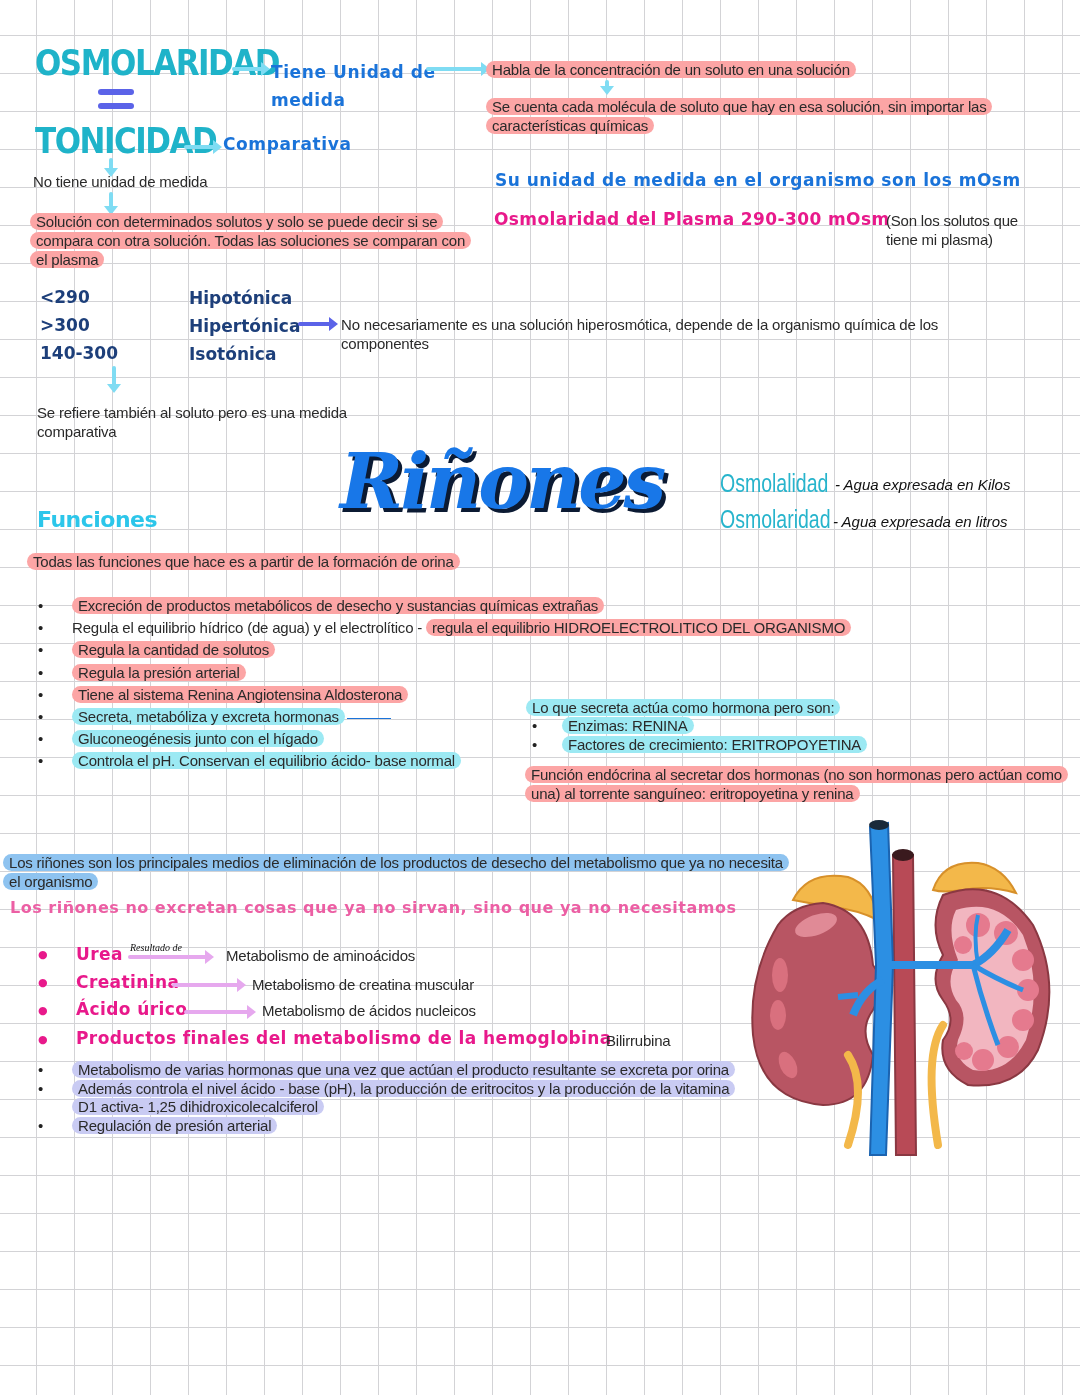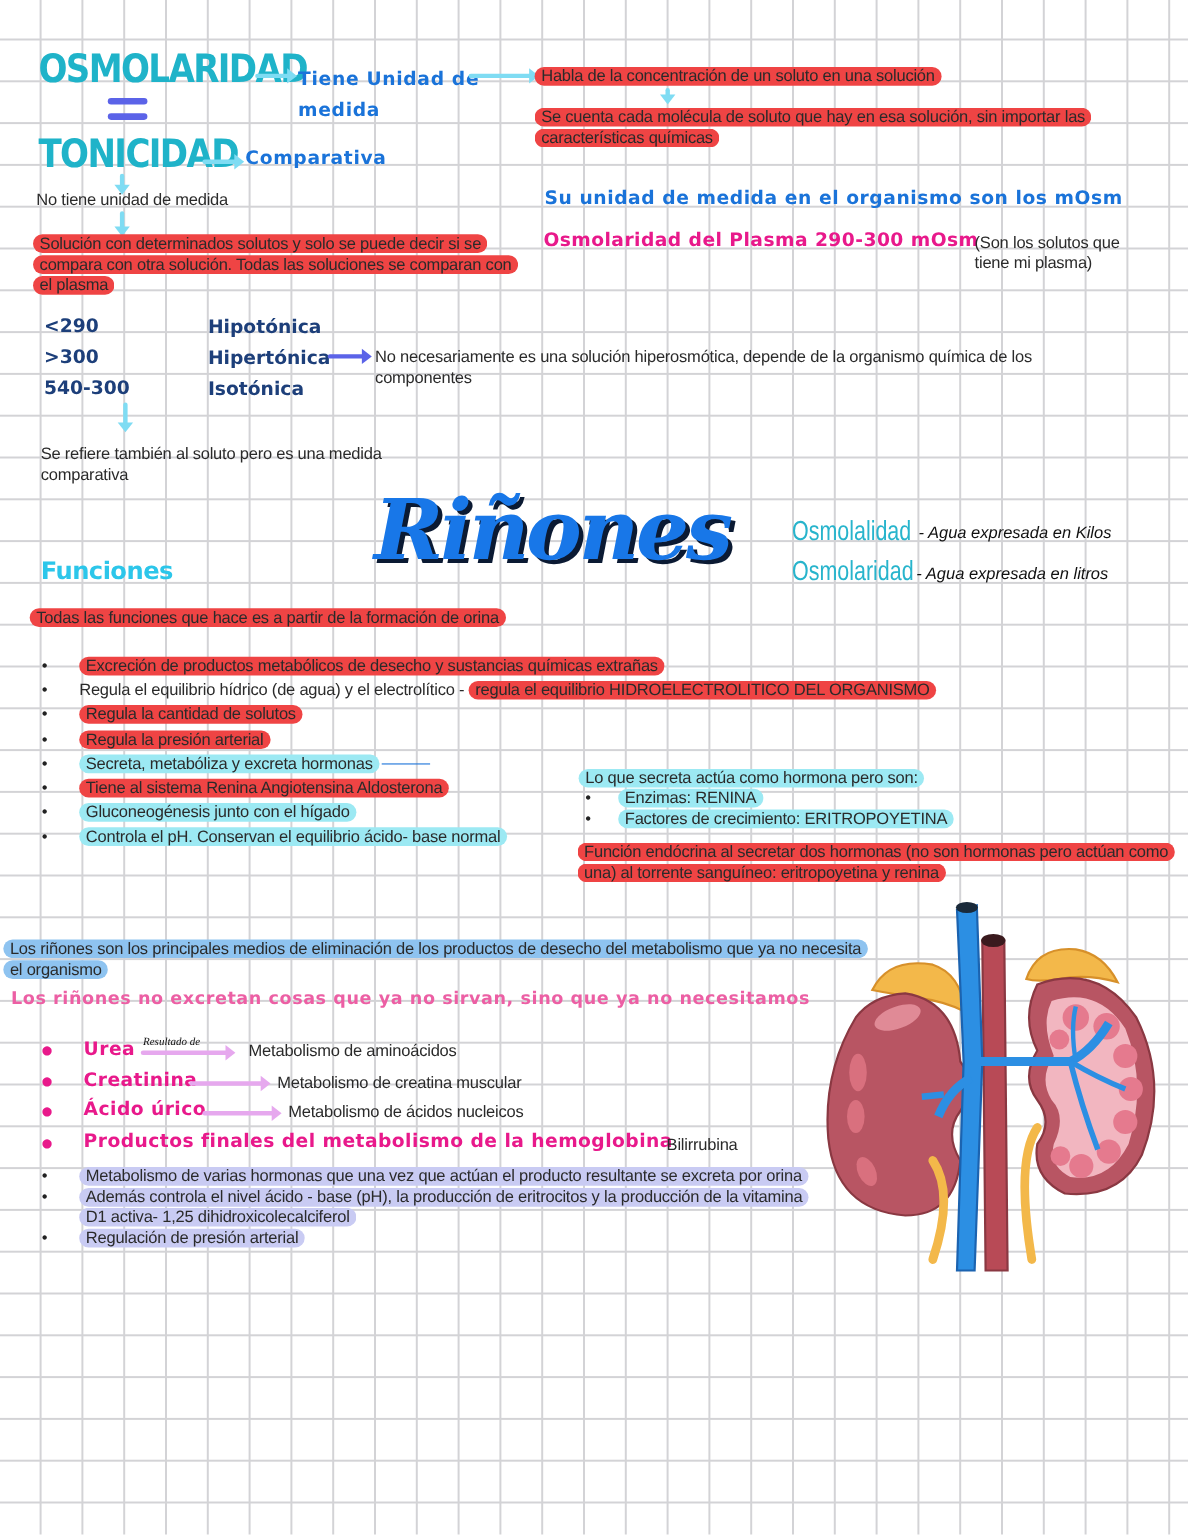--- a/index.html
+++ b/index.html
@@ -9,21 +9,21 @@
     background-image:
       linear-gradient(to right, #d3d3d6 1.5px, transparent 1.5px),
       linear-gradient(to bottom, #d3d3d6 1.5px, transparent 1.5px);
     background-size:38px 38px;
     background-position:36px 35px;
     font-family:"DejaVu Sans", sans-serif;
     color:#2a2a2a;
   }
   .abs { position:absolute; }
   .hand { font-family:"Liberation Sans Narrow","Liberation Sans", sans-serif; font-size:15px; line-height:19px; color:#2a2a2a; letter-spacing:-0.2px; }
-  .hl-blue { background:#ef4444; border-radius:10px; padding:0 6px; box-decoration-break:clone; -webkit-box-decoration-break:clone; }
+  .hl-blue { background:#fca5a5; border-radius:10px; padding:0 6px; box-decoration-break:clone; -webkit-box-decoration-break:clone; }
   .hl-blue2 { background:#8ec3f0; border-radius:10px; padding:0 6px; box-decoration-break:clone; -webkit-box-decoration-break:clone; }
   .hl-cyan { background:#9ce9f3; border-radius:10px; padding:0 6px; box-decoration-break:clone; -webkit-box-decoration-break:clone; }
   .hl-lav { background:#c9cbf3; border-radius:10px; padding:0 6px; box-decoration-break:clone; -webkit-box-decoration-break:clone; }
   .title-big { font-family:"DejaVu Sans", sans-serif; font-weight:bold; color:#1fb3c9; font-size:31px; letter-spacing:-1.5px; transform:scaleY(1.15); transform-origin:left top; }
   .bold-blue { font-family:"DejaVu Sans", sans-serif; font-weight:bold; color:#1a73d9; font-size:17px; letter-spacing:0.6px; }
   .bold-navy { font-family:"DejaVu Sans", sans-serif; font-weight:bold; color:#1d3f7a; font-size:17px; }
   .bold-pink { font-family:"DejaVu Sans", sans-serif; font-weight:bold; color:#e8198b; font-size:17px; letter-spacing:0.4px; }
   .arrow { position:absolute; height:4px; border-radius:2px; }
   .arrow::after { content:""; position:absolute; right:-6px; top:-5px; border-left:9px solid; border-left-color:inherit; border-top:7px solid transparent; border-bottom:7px solid transparent; }
   .varrow { position:absolute; width:4px; border-radius:2px; background:#7fdcf3; }
@@ -56,21 +56,21 @@
 <div class="varrow" style="left:605px; top:80px; height:8px;"></div>
 <div class="abs hand" style="left:486px; top:97px; width:560px;"><span class="hl-blue">Se cuenta cada molécula de soluto que hay en esa solución, sin importar las características químicas</span></div>
 
 <div class="abs bold-blue" style="left:495px; top:170px; font-size:17px; letter-spacing:0.5px;">Su unidad de medida en el organismo son los mOsm</div>
 <div class="abs bold-pink" style="left:494px; top:209px;">Osmolaridad del Plasma 290-300 mOsm</div>
 <div class="abs hand" style="left:886px; top:211px; width:160px;">(Son los solutos que tiene mi plasma)</div>
 
 <div class="abs" style="left:40px; top:283px; line-height:28px;">
   <div class="bold-navy">&lt;290</div>
   <div class="bold-navy">&gt;300</div>
-  <div class="bold-navy">540-300</div>
+  <div class="bold-navy">140-300</div>
 </div>
 <div class="abs" style="left:189px; top:284px; line-height:28px;">
   <div class="bold-navy">Hipotónica</div>
   <div class="bold-navy">Hipertónica</div>
   <div class="bold-navy">Isotónica</div>
 </div>
 <div class="arrow" style="left:298px; top:322px; width:34px; background:#5b63e8; border-color:#5b63e8;"></div>
 <div class="abs hand" style="left:341px; top:315px; width:660px;">No necesariamente es una solución hiperosmótica, depende de la organismo química de los componentes</div>
 <div class="varrow" style="left:112px; top:366px; height:20px;"></div>
 <div class="abs hand" style="left:37px; top:403px; width:360px;">Se refiere también al soluto pero es una medida comparativa</div>
@@ -82,22 +82,22 @@
 <div class="abs" style="left:833px; top:513px; font-family:'Liberation Sans', sans-serif; font-size:15px; color:#111; font-style:italic;">- Agua expresada  en litros</div>
 
 <div class="abs" style="left:37px; top:507px; font-family:'DejaVu Sans', sans-serif; font-weight:bold; font-size:22px; color:#2cc6ea; letter-spacing:-0.5px;">Funciones</div>
 <div class="abs hand" style="left:27px; top:552px;"><span class="hl-blue">Todas las funciones que hace es a partir de la formación de orina</span></div>
 
 <ul class="abs bullet-list hand" style="left:28px; top:595px; width:860px; line-height:22.2px;">
   <li><span class="hl-blue">Excreción de productos metabólicos de desecho y sustancias químicas extrañas</span></li>
   <li><span>Regula el equilibrio hídrico (de agua) y el electrolítico - </span><span class="hl-blue">regula el equilibrio HIDROELECTROLITICO DEL ORGANISMO</span></li>
   <li><span class="hl-blue">Regula la cantidad de solutos</span></li>
   <li><span class="hl-blue">Regula la presión arterial</span></li>
+  <li><span class="hl-blue">Tiene al sistema Renina Angiotensina Aldosterona</span></li>
   <li><span class="hl-cyan">Secreta, metabóliza y excreta hormonas</span><span style="display:inline-block; width:44px; height:1px; background:#1a73d9; vertical-align:middle; margin-left:2px; position:relative;"></span></li>
-  <li><span class="hl-blue">Tiene al sistema Renina Angiotensina Aldosterona</span></li>
   <li><span class="hl-cyan">Gluconeogénesis junto con el hígado</span></li>
   <li><span class="hl-cyan">Controla el pH. Conservan el equilibrio ácido- base normal</span></li>
 </ul>
 
 <div class="abs hand" style="left:526px; top:698px;"><span class="hl-cyan">Lo que secreta actúa como hormona pero son:</span></div>
 <ul class="abs bullet-list hand" style="left:522px; top:716px; line-height:19px;">
   <li style="padding-left:40px;"><span class="hl-cyan">Enzimas: RENINA</span></li>
   <li style="padding-left:40px;"><span class="hl-cyan">Factores de crecimiento: ERITROPOYETINA</span></li>
 </ul>
 <div class="abs hand" style="left:525px; top:765px; width:560px;"><span class="hl-blue">Función endócrina al secretar dos hormonas (no son hormonas pero actúan como una) al torrente sanguíneo: eritropoyetina y renina</span></div>

